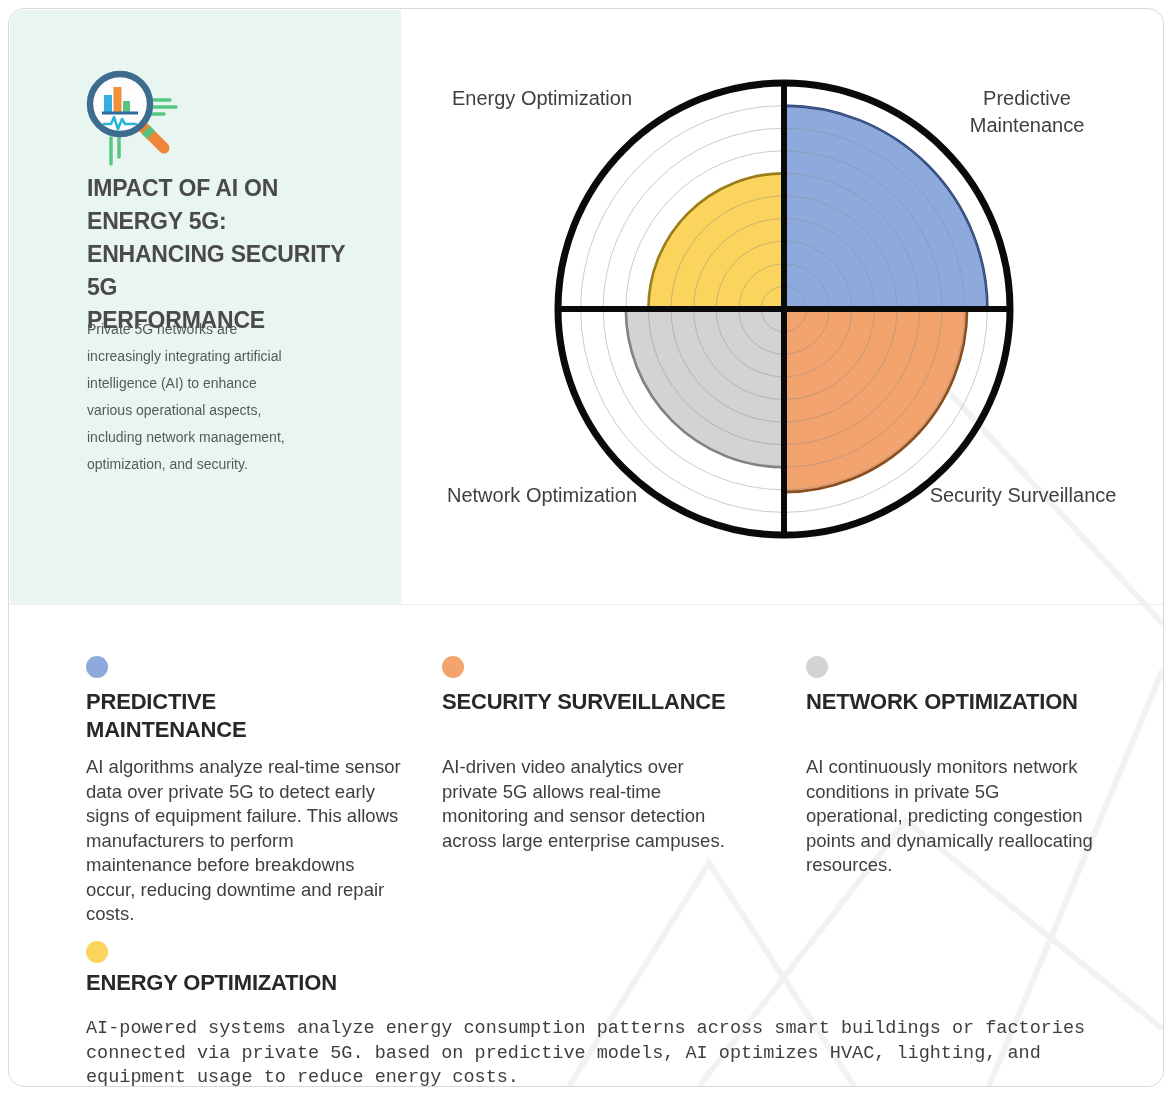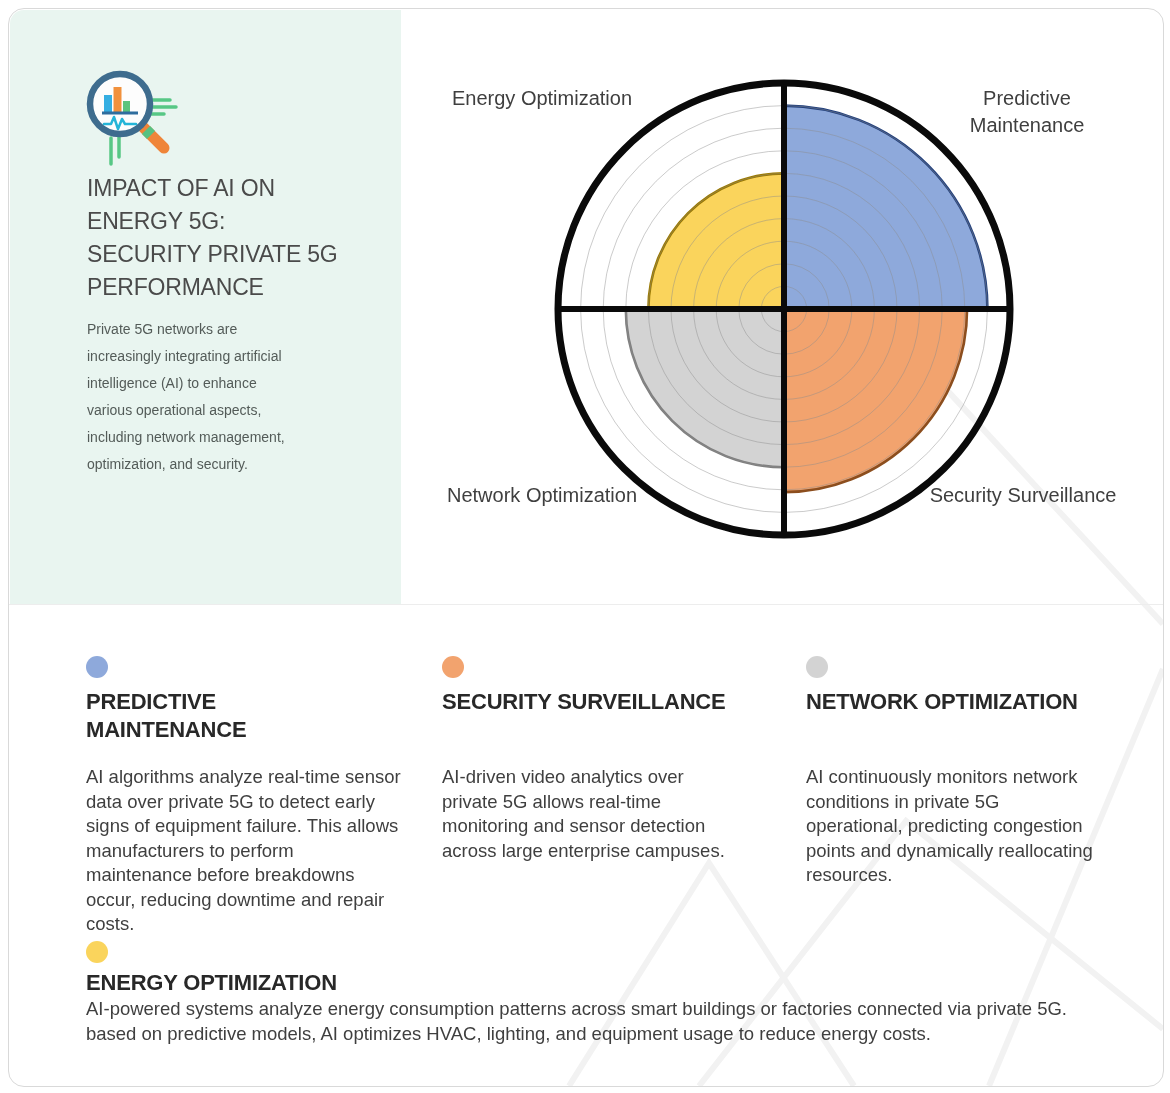--- a/index.html
+++ b/index.html
@@ -3,35 +3,35 @@
 <meta charset="utf-8">
 <style>
   html,body{margin:0;padding:0;background:#ffffff;font-family:"Liberation Sans",sans-serif;}
   .page{position:relative;width:1170px;height:1093px;background:#fff;overflow:hidden;}
   .card{position:absolute;left:8px;top:8px;width:1154px;height:1077px;background:#fff;
         border:1.5px solid #d9d9d9;border-radius:16px;overflow:hidden;}
   .watermark{position:absolute;left:0;top:0;width:1154px;height:1077px;pointer-events:none;}
   .mint-panel{position:absolute;left:1px;top:1px;width:391px;height:594px;background:#e9f5f0;
         border-radius:14px 0 0 0;}
   .separator{position:absolute;left:0;top:595px;width:1154px;height:1px;background:#ededed;}
-  .panel-title{position:absolute;left:77px;top:162px;width:290px;font-size:23px;font-weight:normal;
+  .panel-title{position:absolute;left:77px;top:162px;width:290px;font-size:23px;font-weight:bold;
         color:#4a4a4a;line-height:33px;letter-spacing:-0.2px;}
   .panel-desc{position:absolute;left:77px;top:306px;width:205px;font-size:14px;color:#535b58;
         line-height:27px;}
   .chart-svg{position:absolute;left:0;top:0;pointer-events:none;}
   .axis-label{position:absolute;width:200px;text-align:center;font-size:20px;line-height:27px;
         color:#3f3f3f;}
   .legend-col{position:absolute;top:647px;}
   .dot{display:block;width:22px;height:22px;border-radius:50%;}
   .legend-heading{font-size:22px;font-weight:bold;color:#282828;line-height:28px;margin-top:10px;
         min-height:56px;letter-spacing:-0.2px;}
-  .legend-text{font-size:18.5px;color:#3f3f3f;line-height:24.5px;margin-top:21px;}
+  .legend-text{font-size:18.5px;color:#3f3f3f;line-height:24.5px;margin-top:11px;}
   .energy-block{position:absolute;left:77px;top:932px;}
   .energy-block .legend-heading{min-height:0;margin-top:6px;}
-  .energy-block .legend-text{margin-top:0;width:1000px;}
+  .energy-block .legend-text{margin-top:20px;width:1000px;font-family:Liberation Mono, monospace;}
   .c1{left:77px;width:315px;}
   .c1 .legend-heading{max-width:230px;}
   .c2{left:433px;width:300px;}
   .c3{left:797px;width:295px;}
 </style>
 </head>
 <body>
 
 <div class="page">
   <div class="card">
@@ -59,21 +59,21 @@
         <circle cx="42" cy="42" r="30" fill="#fdfdfd" stroke="#3e6c8e" stroke-width="6.5"></circle>
         <rect x="26" y="33" width="8" height="17" fill="#35aee2"></rect>
         <rect x="35.5" y="25" width="8" height="25" fill="#f1913d"></rect>
         <rect x="45" y="39" width="7" height="11" fill="#5bc47d"></rect>
         <line x1="24" y1="51" x2="60" y2="51" stroke="#2f6d9e" stroke-width="3"></line>
         <polyline points="26,62 33,62 36,55 40,67 44,57 47,62 58,62" fill="none" stroke="#25b5d8" stroke-width="2.5" stroke-linejoin="round" stroke-linecap="round"></polyline>
       </svg>
       <div class="panel-title">
         <div>IMPACT OF AI ON</div>
         <div>ENERGY 5G:</div>
-        <div>SECURITY PRIVATE 5G</div>
+        <div>ENHANCING SECURITY 5G</div>
         <div>PERFORMANCE</div>
       </div>
       <div class="panel-desc">Private 5G networks are increasingly integrating artificial intelligence (AI) to enhance various operational aspects, including network management, optimization, and security.</div>
     </div>
 
     <div class="separator"></div>
 
     <svg id="chart-svg" class="chart-svg" width="1154" height="600" viewBox="0 0 1154 600">
         <path d="M775,300 L775.0,96.6 A203.4,203.4 0 0 1 978.4,300.0 Z" fill="#8EA9DB" stroke="#24427E" stroke-width="2.6"></path>
         <path d="M775,300 L958.1,300.0 A183.06,183.06 0 0 1 775.0,483.1 Z" fill="#F2A36E" stroke="#8C4E1E" stroke-width="2.6"></path>

